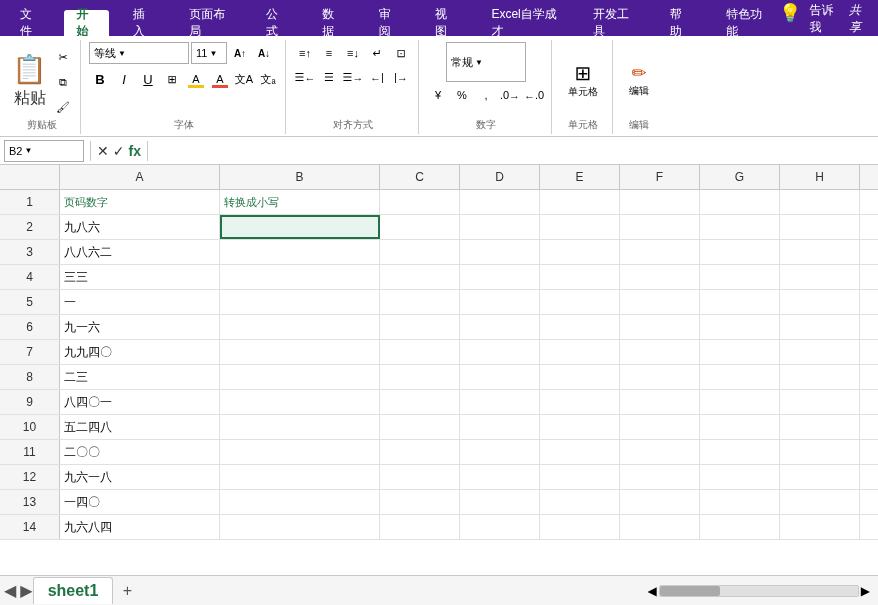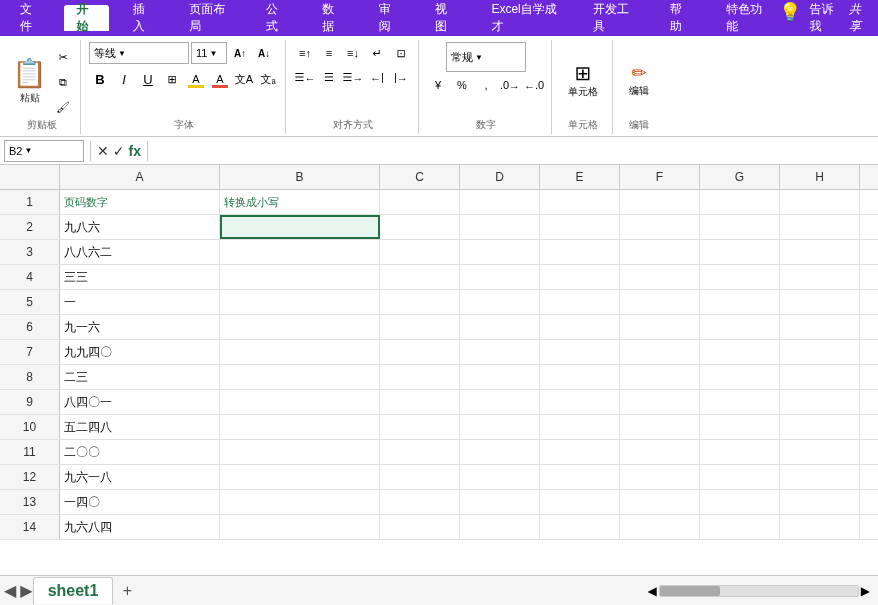--- a/index.html
+++ b/index.html
@@ -1,24 +1,24 @@
 <!DOCTYPE html>
 <html><head>
   <meta charset="utf-8">
   <style>
     * { margin: 0; padding: 0; box-sizing: border-box; }
     body { font-family: 'Microsoft YaHei', SimSun, sans-serif; font-size: 12px; background: #fff; overflow: hidden; }
 
     
     .title-bar {
-      background: #6d28d9;
+      background: #4c1d95;
       color: white;
       height: 36px;
       display: flex;
-      align-items: center;
+      align-items: flex-end;
       padding: 0 8px;
     }
     .title-bar-left { display: flex; gap: 12px; font-size: 12px; }
     .title-bar-right { display: flex; gap: 8px; font-size: 12px; }
     .ribbon-tab {
       padding: 4px 12px;
       color: white;
       font-size: 12px;
       cursor: pointer;
       border-radius: 3px 3px 0 0;
@@ -78,21 +78,21 @@
       border-radius: 2px;
     }
     .paste-icon {
       width: 32px;
       height: 36px;
       display: flex;
       align-items: center;
       justify-content: center;
       font-size: 28px;
     }
-    .paste-label { font-size: 10px; color: #333; }
+    .paste-label { font-size: 16px; color: #333; }
 
     
     .ribbon-small-btn {
       display: flex;
       align-items: center;
       justify-content: center;
       width: 22px;
       height: 22px;
       cursor: pointer;
       border-radius: 2px;
@@ -124,21 +124,21 @@
     .font-row { display: flex; gap: 2px; align-items: center; margin-bottom: 2px; }
     .font-format-row { display: flex; gap: 2px; align-items: center; }
     .bold-btn { font-weight: bold; font-size: 13px; }
     .italic-btn { font-style: italic; font-size: 13px; }
     .underline-btn { text-decoration: underline; font-size: 13px; }
     .align-row { display: flex; gap: 2px; }
 
     
     .number-format-box {
       width: 80px;
-      height: 30px;
+      height: 40px;
       border: 1px solid #ababab;
       font-size: 11px;
       padding: 0 4px;
       display: flex;
       align-items: center;
       cursor: pointer;
     }
     .number-row { display: flex; gap: 2px; }
     .style-btn {
       font-size: 10px;

